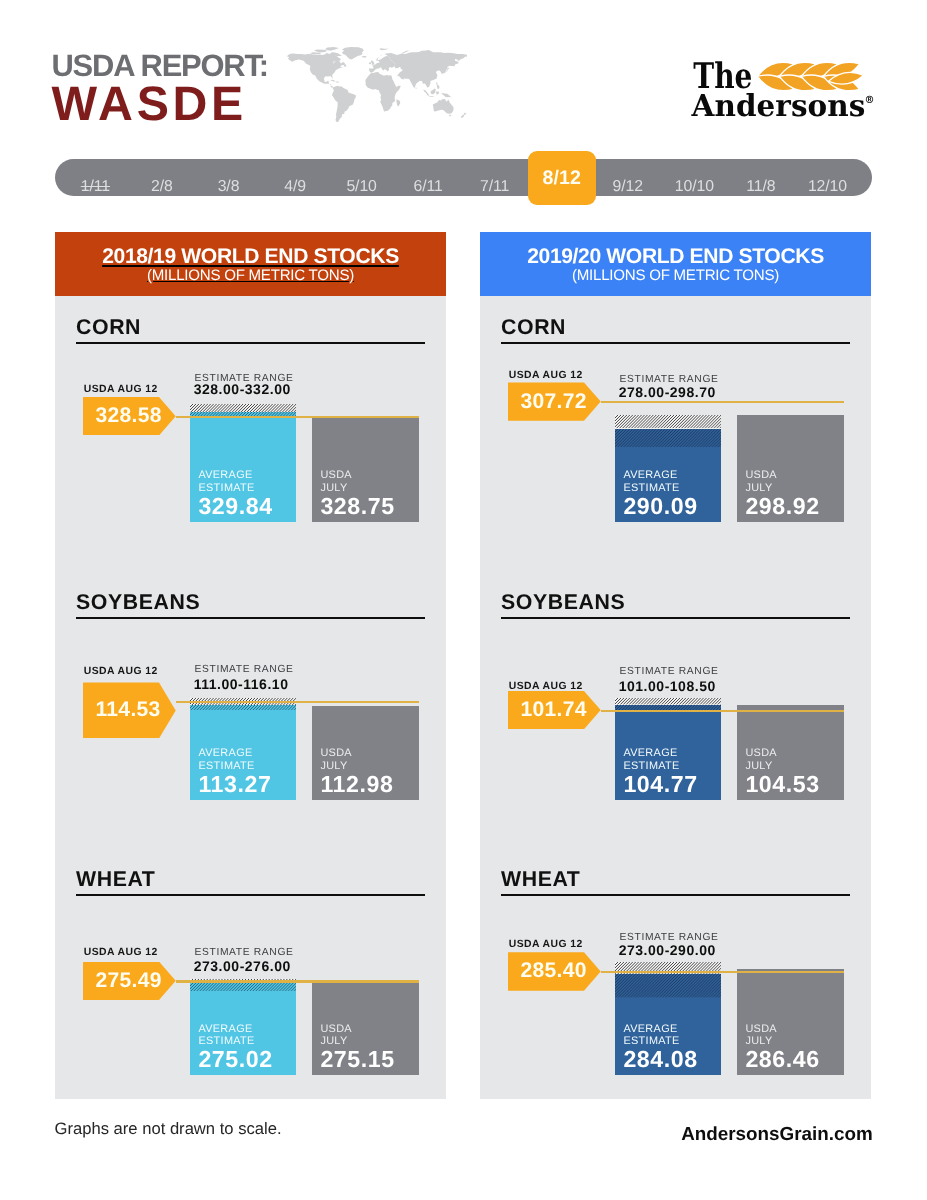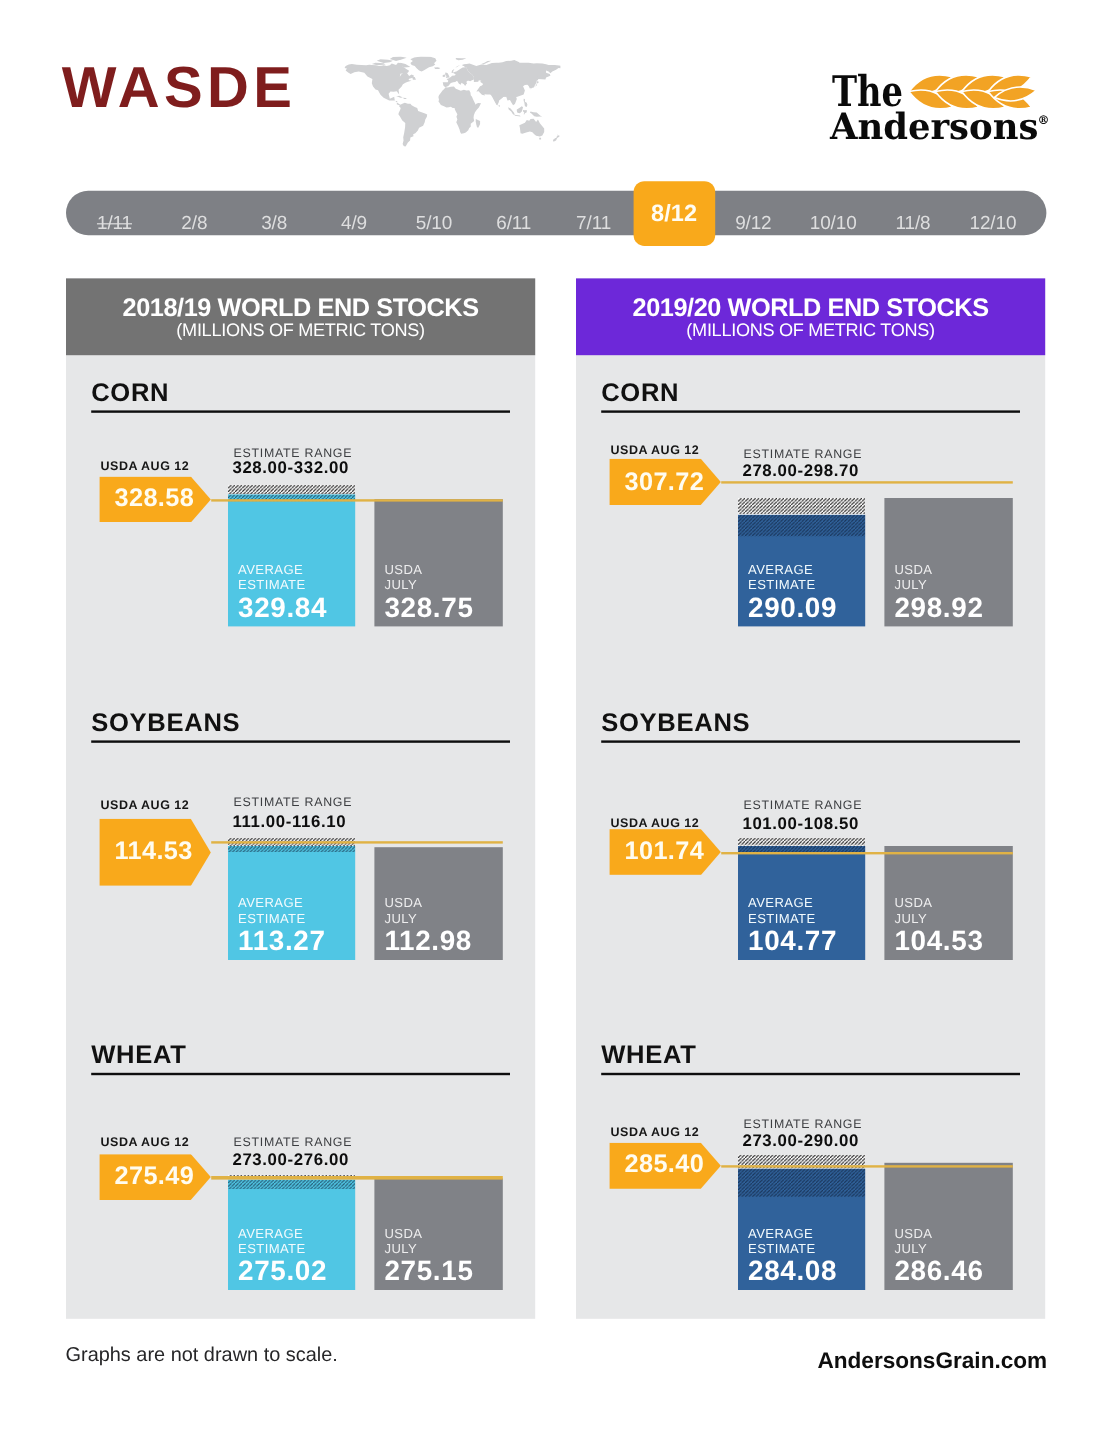--- a/index.html
+++ b/index.html
@@ -32,22 +32,22 @@
   #pill-active { position:absolute; left:528px; top:150.5px; width:67.5px; height:54.5px;
           background:#F9A91B; border-radius:9px; display:flex; align-items:center;
           justify-content:center; font-size:19.6px; font-weight:700; color:#FFFCF2;
           letter-spacing:0.1px; padding-top:1px; }
 
   
   .panel { position:absolute; top:232px; width:391px; height:867px; background:#E6E7E8; }
   .panel-head { position:absolute; left:0; top:0; width:391px; height:64px;
         display:flex; flex-direction:column; align-items:center; justify-content:flex-start;
         padding-top:14px; }
-  .panel-head.cyan { background:#737373; }
-  .panel-head.blue { background:#6d28d9; }
+  .panel-head.cyan { background:#c2410c;text-decoration:underline; }
+  .panel-head.blue { background:#3b82f6; }
   .ph-title { font-size:21.1px; font-weight:700; color:#FFFFFF; letter-spacing:-0.37px;
         line-height:21px; }
   .ph-sub { font-size:15.1px; font-weight:400; color:#FFFFFF; letter-spacing:-0.25px;
         line-height:15px; margin-top:1px; }
 
   
   .section { position:absolute; left:0; top:0; width:391px; height:867px; }
   .crop { position:absolute; left:21px; font-size:21.3px; font-weight:700; color:#111111;
           letter-spacing:0.59px; line-height:21px; }
   .crop-rule { position:absolute; left:20.8px; width:348.9px; height:2.2px; background:#0E0E0E; }
@@ -84,20 +84,21 @@
   #f2 { position:absolute; left:54.6px; top:1137.3px; font-size:16.65px; color:#262628;
         line-height:19.5px; letter-spacing:0px; }
   #site { position:absolute; left:681.2px; top:1122.9px; font-size:18.83px; font-weight:700;
         color:#0E0E0E; letter-spacing:0px; }
 </style>
 </head>
 <body>
 
 <div id="page">
   <div id="hdr-title">
+    <div id="t1">USDA REPORT:</div>
     <div id="t2">WASDE</div>
   </div>
   <div id="worldmap">
     <svg viewBox="33.3 0 966.7 492.9" fill="#CFD0D2" preserveAspectRatio="none">
 <path d="M33.3,62.5 L38.9,51.8 L52.8,44.6 L66.7,41.8 L88.9,45.7 L108.3,46.4 L130.6,48.2 L144.4,45.7 L155.6,46.4 L175.0,48.2 L186.1,51.8 L200.0,50.7 L208.3,48.2 L222.2,51.8 L236.1,48.2 L244.4,39.3 L263.9,46.4 L272.2,33.9 L283.3,35.7 L291.7,53.6 L311.1,69.6 L322.2,78.6 L316.7,89.3 L283.3,94.6 L280.6,110.7 L288.9,96.4 L311.1,87.5 L322.2,107.1 L333.3,98.2 L344.4,105.4 L338.9,116.1 L322.2,121.4 L319.4,128.6 L333.3,132.1 L316.7,137.5 L305.6,142.9 L294.4,151.8 L288.9,164.3 L275.0,182.1 L277.8,207.1 L266.7,189.3 L252.8,192.9 L238.9,191.1 L230.6,203.6 L236.1,230.4 L255.6,219.6 L258.3,241.1 L269.4,242.9 L266.7,260.7 L283.3,267.9 L283.3,262.5 L269.4,251.8 L258.3,239.3 L244.4,239.3 L233.3,239.3 L208.3,225.0 L194.4,208.9 L183.3,183.9 L172.2,180.4 L161.1,164.3 L155.6,146.4 L158.3,123.2 L136.1,108.9 L122.2,89.3 L97.2,82.1 L77.8,85.7 L61.1,96.4 L50.0,87.5 L38.9,76.8 L44.4,66.1 Z"></path>
 <path d="M375.0,0.0 L416.7,1.8 L438.9,10.7 L444.4,23.2 L433.3,37.5 L438.9,44.6 L427.8,53.6 L411.1,58.9 L388.9,75.0 L377.8,82.1 L366.7,76.8 L355.6,64.3 L347.2,51.8 L333.3,46.4 L327.8,35.7 L338.9,25.0 L327.8,16.1 L344.4,5.4 Z"></path>
 <path d="M280.6,264.3 L291.7,257.1 L302.8,252.5 L316.7,258.2 L327.8,257.9 L333.3,265.7 L347.2,275.0 L358.3,280.4 L362.5,296.4 L377.8,303.6 L393.1,310.0 L402.8,316.1 L401.4,328.6 L394.4,342.9 L391.7,358.9 L384.7,376.8 L366.7,387.5 L361.1,403.6 L350.0,417.9 L340.3,423.2 L341.7,433.9 L327.8,441.1 L326.4,457.1 L316.7,467.9 L309.7,483.9 L305.6,492.9 L298.6,489.3 L293.1,476.8 L297.2,457.1 L295.8,439.3 L300.0,416.1 L304.2,385.7 L305.0,362.5 L291.7,348.2 L280.6,325.0 L274.2,314.3 L276.4,305.4 L281.9,291.1 L284.7,280.4 L277.8,273.2 Z"></path>
 <path d="M452.8,221.4 L455.6,237.5 L452.8,243.6 L458.3,253.6 L463.9,264.3 L477.8,270.7 L488.9,277.9 L500.0,276.8 L508.3,273.9 L516.7,281.4 L525.0,280.4 L526.4,289.3 L530.6,300.0 L537.5,314.3 L533.3,328.6 L537.5,342.9 L532.5,358.9 L540.3,376.8 L547.2,398.2 L550.0,410.7 L554.2,420.7 L566.7,417.9 L575.0,414.3 L586.1,401.8 L590.3,389.3 L597.2,382.1 L597.2,366.1 L605.6,358.9 L612.5,351.8 L609.7,333.9 L611.1,319.6 L616.1,303.6 L619.4,298.2 L625.0,289.3 L633.3,278.6 L643.1,255.4 L630.6,253.6 L622.2,257.1 L619.4,262.5 L611.1,242.9 L606.9,232.1 L602.8,219.6 L597.2,210.7 L595.8,196.4 L590.3,183.9 L577.8,185.7 L566.7,182.1 L552.8,187.5 L541.7,181.1 L530.6,175.7 L522.2,163.6 L508.3,165.0 L494.4,169.6 L484.7,168.2 L477.8,178.6 L472.2,183.9 L463.9,197.1 L455.6,210.7 Z"></path>
 <path d="M472.2,141.1 L475.0,158.9 L483.3,167.9 L497.2,160.7 L508.3,144.6 L519.4,141.1 L527.8,139.3 L536.1,132.1 L544.4,148.2 L552.8,153.6 L555.6,142.9 L566.7,151.8 L572.2,160.7 L577.8,150.0 L580.6,150.0 L577.8,137.5 L583.3,132.1 L588.9,132.1 L594.4,135.7 L602.8,130.4 L611.1,125.0 L611.1,110.7 L602.8,98.2 L586.1,82.1 L583.3,75.0 L577.8,60.7 L558.3,46.4 L572.2,42.9 L586.1,46.4 L586.1,57.1 L561.1,60.7 L550.0,67.9 L533.3,82.1 L527.8,83.9 L516.7,89.3 L522.2,71.4 L536.1,53.6 L550.0,46.4 L533.3,58.9 L513.9,76.8 L511.1,89.3 L522.2,91.1 L530.6,100.0 L525.0,103.6 L513.9,105.4 L508.3,112.5 L497.2,119.6 L488.9,123.2 L497.2,132.1 L494.4,141.1 Z"></path>
 <path d="M572.2,42.9 L591.7,39.3 L622.2,51.8 L644.4,44.6 L666.7,46.4 L691.7,35.7 L711.1,33.9 L722.2,33.9 L738.9,32.1 L755.6,25.0 L777.8,23.2 L791.7,19.6 L813.9,32.1 L813.9,33.9 L833.3,33.9 L855.6,33.9 L877.8,39.3 L891.7,37.5 L916.7,39.3 L933.3,42.9 L944.4,46.4 L972.2,46.4 L1000.0,50.7 L1000.0,64.3 L988.9,62.5 L977.8,73.2 L961.1,82.1 L952.8,91.1 L944.4,82.1 L933.3,76.8 L933.3,89.3 L950.0,96.4 L952.8,105.4 L933.3,114.3 L930.6,125.0 L897.2,123.2 L891.7,132.1 L888.9,146.4 L877.8,169.6 L861.1,175.0 L855.6,160.7 L850.0,153.6 L838.9,155.4 L830.6,162.5 L838.9,185.7 L833.3,207.1 L805.6,219.6 L800.0,221.4 L802.8,232.1 L794.4,258.9 L786.1,266.1 L777.8,250.0 L772.2,237.5 L761.1,239.3 L755.6,219.6 L747.2,219.6 L744.4,219.6 L741.7,221.4 L722.2,239.3 L713.9,266.1 L702.8,239.3 L694.4,217.9 L688.9,210.7 L683.3,207.1 L669.4,207.1 L658.3,205.4 L655.6,200.0 L661.1,212.5 L647.2,208.9 L636.1,194.6 L633.3,189.3 L622.2,191.1 L633.3,171.4 L638.9,162.5 L647.2,158.9 L652.8,150.0 L638.9,137.5 L644.4,132.1 L633.3,130.4 L630.6,137.5 L611.1,139.3 L611.1,125.0 L611.1,110.7 L602.8,98.2 L586.1,82.1 L583.3,75.0 L577.8,60.7 L558.3,46.4 Z"></path>

